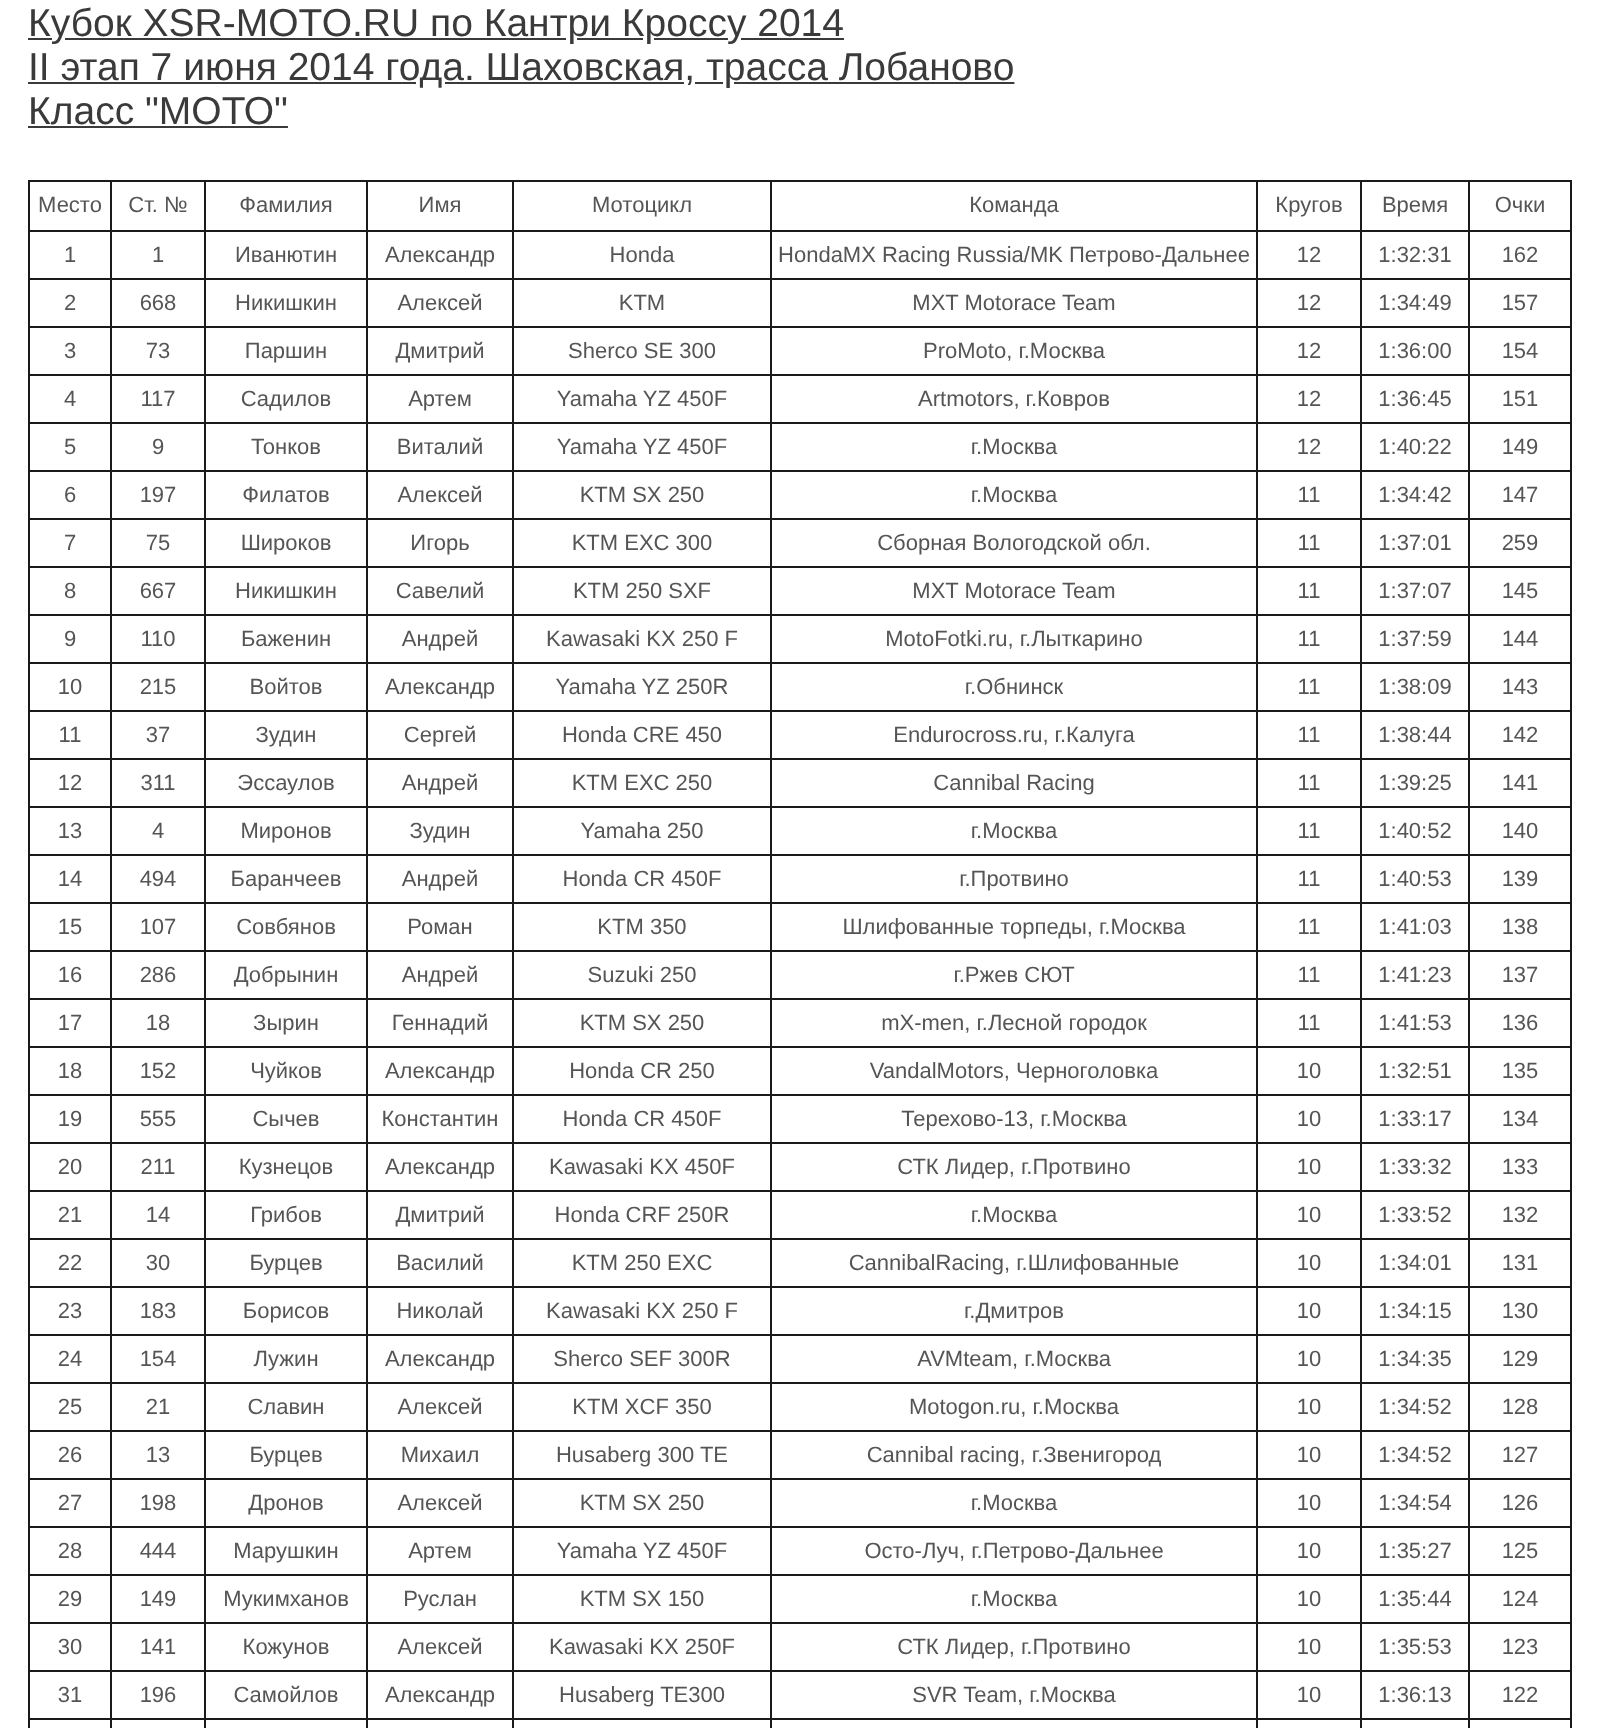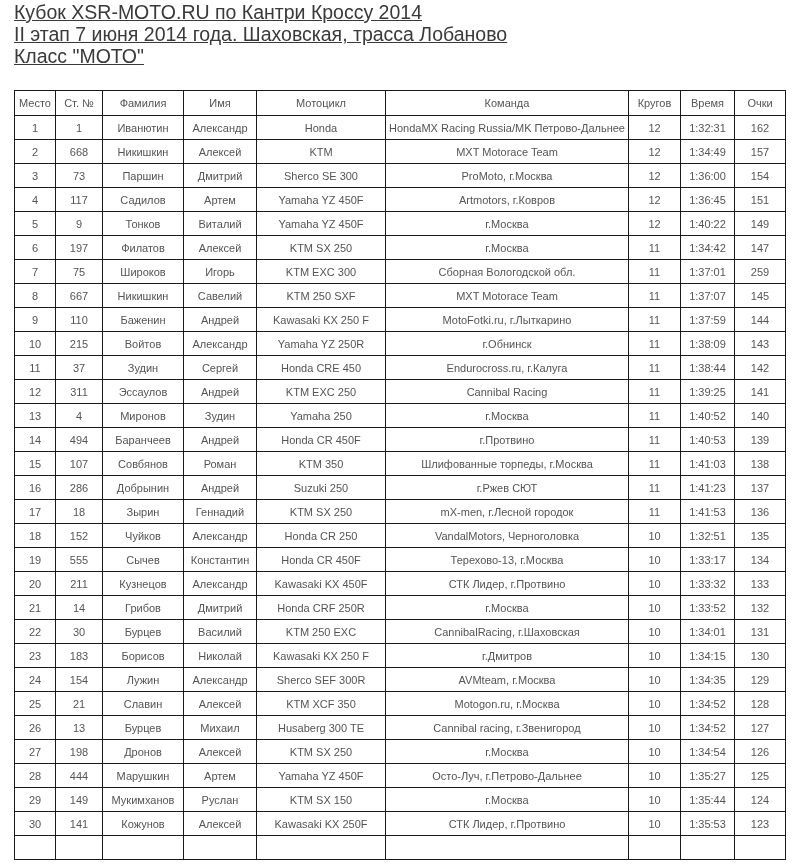--- a/index.html
+++ b/index.html
@@ -326,21 +326,21 @@
         <td>10</td>
         <td>1:33:52</td>
         <td>132</td>
       </tr>
       <tr>
         <td>22</td>
         <td>30</td>
         <td>Бурцев</td>
         <td>Василий</td>
         <td>KTM 250 EXC</td>
-        <td>CannibalRacing, г.Шаховская</td>
+        <td>CannibalRacing, г.Шлифованные</td>
         <td>10</td>
         <td>1:34:01</td>
         <td>131</td>
       </tr>
       <tr>
         <td>23</td>
         <td>183</td>
         <td>Борисов</td>
         <td>Николай</td>
         <td>Kawasaki KX 250 F</td>
@@ -420,20 +420,31 @@
         <td>141</td>
         <td>Кожунов</td>
         <td>Алексей</td>
         <td>Kawasaki KX 250F</td>
         <td>СТК Лидер, г.Протвино</td>
         <td>10</td>
         <td>1:35:53</td>
         <td>123</td>
       </tr>
       <tr>
+        <td>31</td>
+        <td>196</td>
+        <td>Самойлов</td>
+        <td>Александр</td>
+        <td>Husaberg TE300</td>
+        <td>SVR Team, г.Москва</td>
+        <td>10</td>
+        <td>1:36:13</td>
+        <td>122</td>
+      </tr>
+      <tr>
         <td></td>
         <td></td>
         <td></td>
         <td></td>
         <td></td>
         <td></td>
         <td></td>
         <td></td>
         <td></td>
       </tr>

